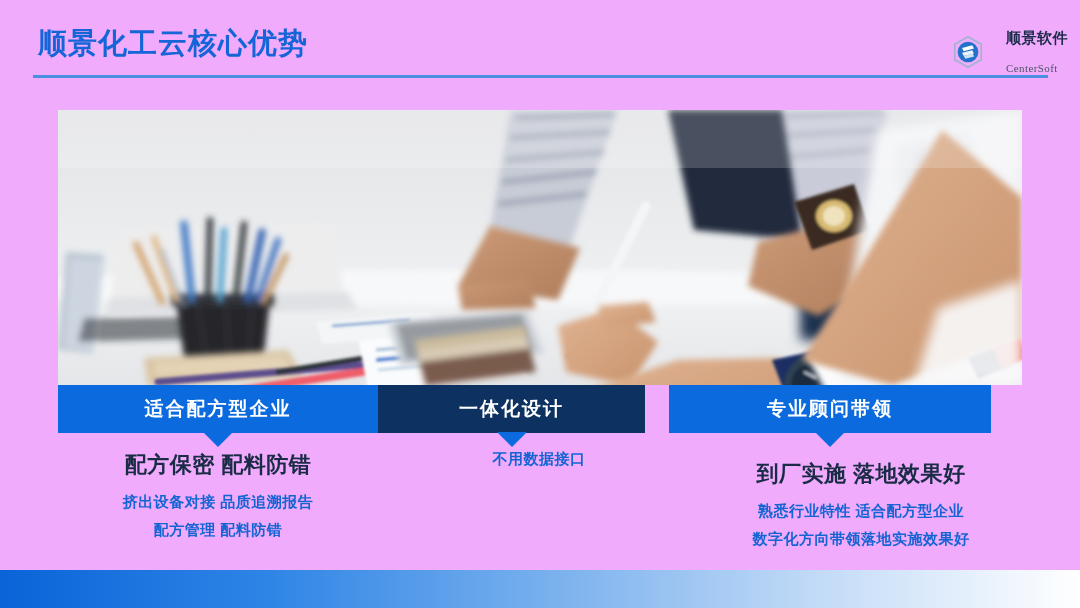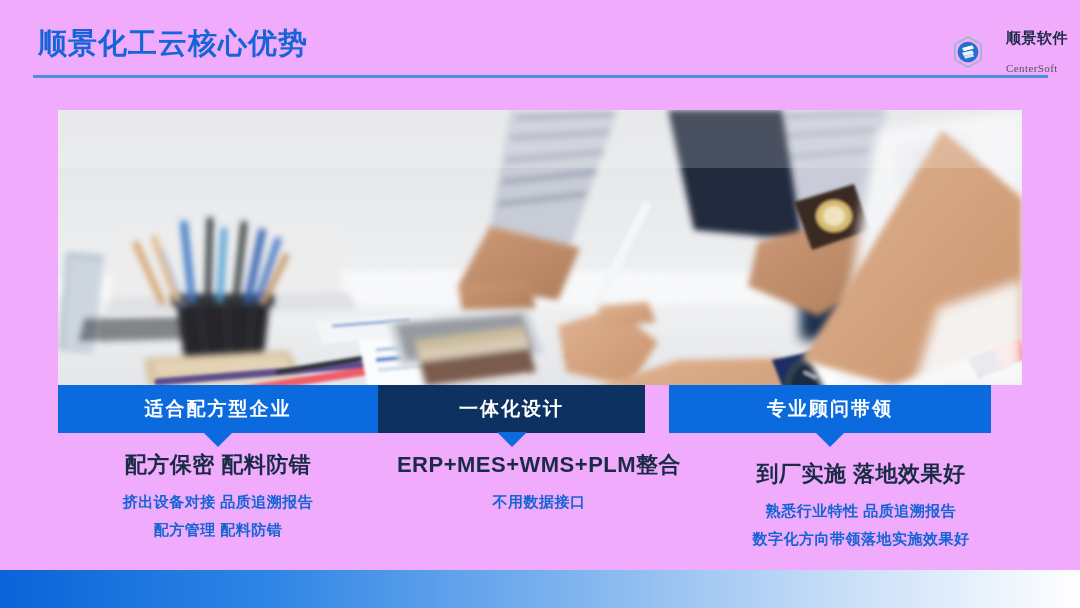--- a/index.html
+++ b/index.html
@@ -391,25 +391,24 @@
     </div>
   </div>
 
   <div class="columns">
     <div class="col col-1">
       <div class="col-head">配方保密 配料防错</div>
       <div class="col-line">挤出设备对接 品质追溯报告</div>
       <div class="col-line">配方管理 配料防错</div>
     </div>
     <div class="col col-2">
-      <div class="col-head">ERP+MES+WMS+PLM整合</div>
       <div class="col-line">不用数据接口</div>
     </div>
     <div class="col col-3">
       <div class="col-head">到厂实施 落地效果好</div>
-      <div class="col-line">熟悉行业特性 品质追溯报告</div>
+      <div class="col-line">熟悉行业特性 适合配方型企业</div>
       <div class="col-line">数字化方向带领落地实施效果好</div>
     </div>
   </div>
 
   <div class="footer-bar"></div>
 
 </div>
 
 </body></html>

